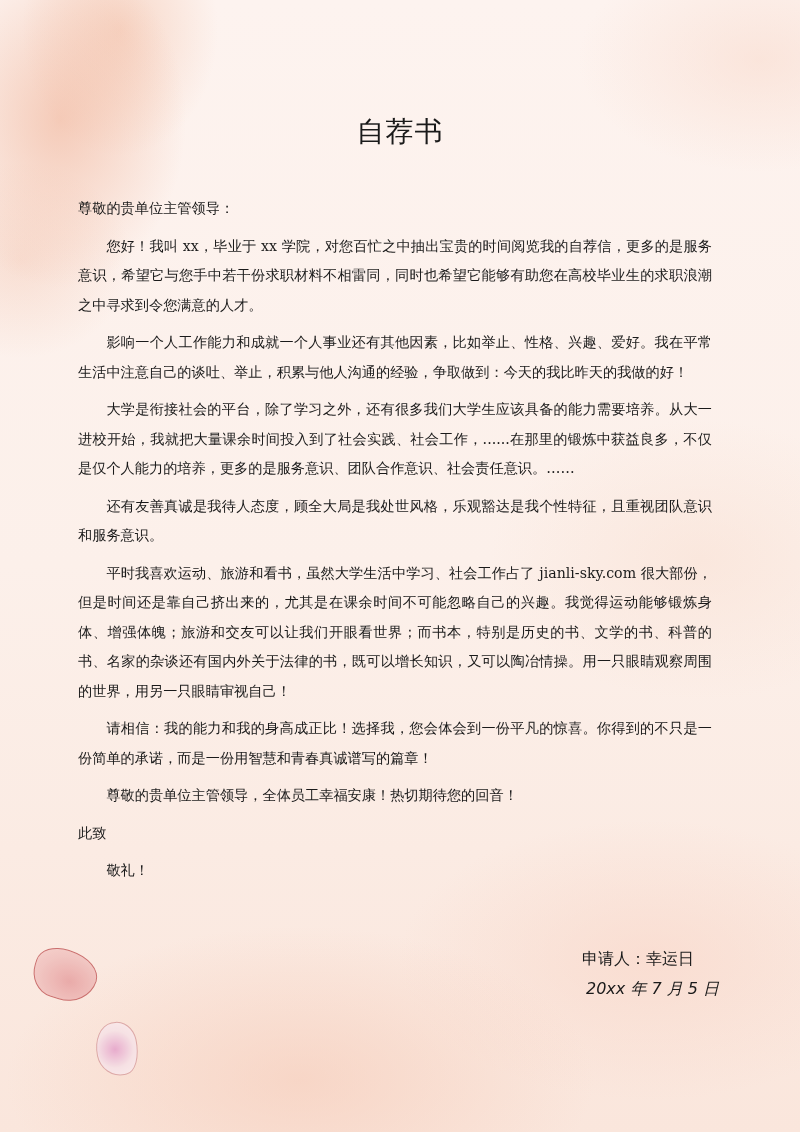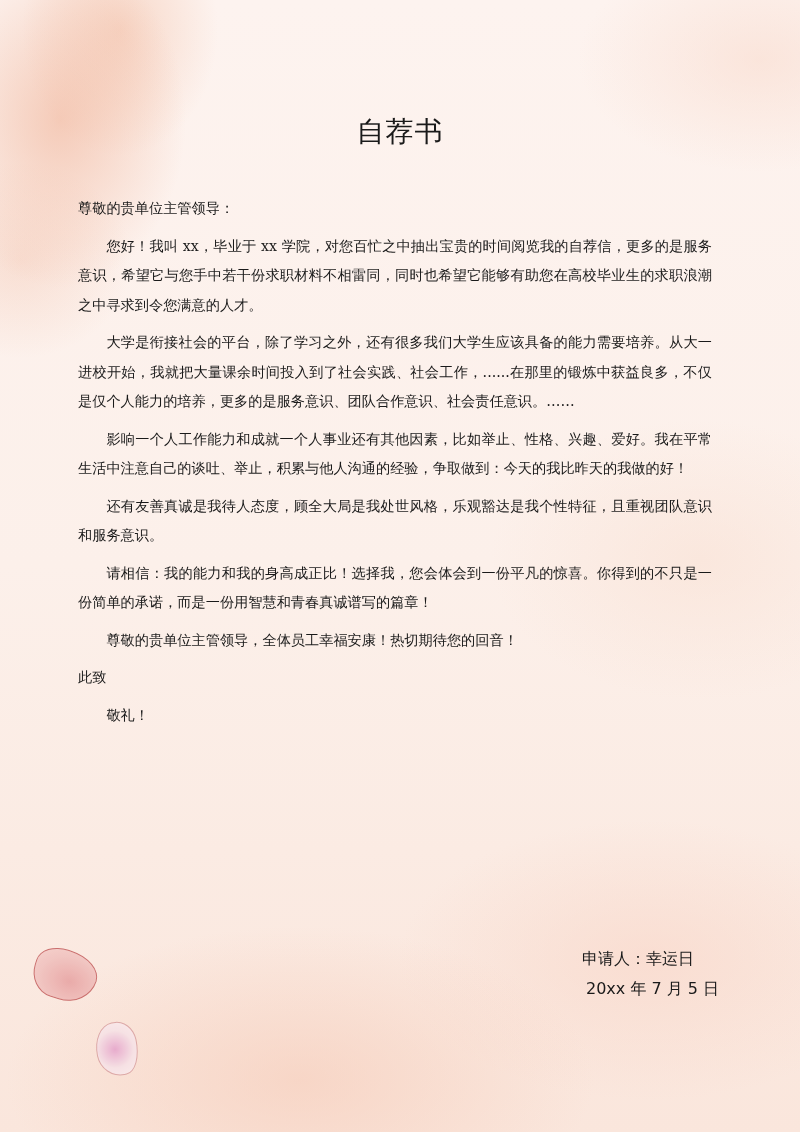--- a/index.html
+++ b/index.html
@@ -47,38 +47,39 @@
     position: absolute; left: 70px; top: 186px; width: 650px;
     font-size: 14.2px; line-height: 29.5px;
   }
   .body-text p { margin: 8px; text-align: justify; }
   .indent { text-indent: 2em; }
   .sign {
     position: absolute; left: 582px; top: 944px;
     font-size: 16px; line-height: 30px;
     font-family: "DejaVu Sans", sans-serif;
   }
-  .sign .date { padding-left: 4px; }
+  .sign .date { padding-left: 4px; font-style: italic; }
 </style>
 </head>
 <body>
 
 <div class="bg"></div>
 <div class="petal1"></div>
 <div class="petal2"></div>
 
 <div class="page">
   <div class="title">自荐书</div>
 
   <div class="body-text">
     <p>尊敬的贵单位主管领导：</p>
     <p class="indent">您好！我叫 xx，毕业于 xx 学院，对您百忙之中抽出宝贵的时间阅览我的自荐信，更多的是服务意识，希望它与您手中若干份求职材料不相雷同，同时也希望它能够有助您在高校毕业生的求职浪潮之中寻求到令您满意的人才。</p>
+    <p class="indent">影响一个人工作能力和成就一个人事业还有其他因素，比如举止、性格、兴趣、爱好。我在平常生活中注意自己的谈吐、举止，积累与他人沟通的经验，争取做到：今天的我比昨天的我做的好！</p>
     <p class="indent">大学是衔接社会的平台，除了学习之外，还有很多我们大学生应该具备的能力需要培养。从大一进校开始，我就把大量课余时间投入到了社会实践、社会工作，......在那里的锻炼中获益良多，不仅是仅个人能力的培养，更多的是服务意识、团队合作意识、社会责任意识。……</p>
-    <p class="indent">影响一个人工作能力和成就一个人事业还有其他因素，比如举止、性格、兴趣、爱好。我在平常生活中注意自己的谈吐、举止，积累与他人沟通的经验，争取做到：今天的我比昨天的我做的好！</p>
     <p class="indent">还有友善真诚是我待人态度，顾全大局是我处世风格，乐观豁达是我个性特征，且重视团队意识和服务意识。</p>
+    <p class="indent">平时我喜欢运动、旅游和看书，虽然大学生活中学习、社会工作占了 jianli-sky.com 很大部份，但是时间还是靠自己挤出来的，尤其是在课余时间不可能忽略自己的兴趣。我觉得运动能够锻炼身体、增强体魄；旅游和交友可以让我们开眼看世界；而书本，特别是历史的书、文学的书、科普的书、名家的杂谈还有国内外关于法律的书，既可以增长知识，又可以陶冶情操。用一只眼睛观察周围的世界，用另一只眼睛审视自己！</p>
     <p class="indent">请相信：我的能力和我的身高成正比！选择我，您会体会到一份平凡的惊喜。你得到的不只是一份简单的承诺，而是一份用智慧和青春真诚谱写的篇章！</p>
     <p class="indent">尊敬的贵单位主管领导，全体员工幸福安康！热切期待您的回音！</p>
     <p>此致</p>
     <p class="indent">敬礼！</p>
   </div>
 
   <div class="sign">
     <div>申请人：幸运日</div>
     <div class="date">20xx 年 7 月 5 日</div>
   </div>

